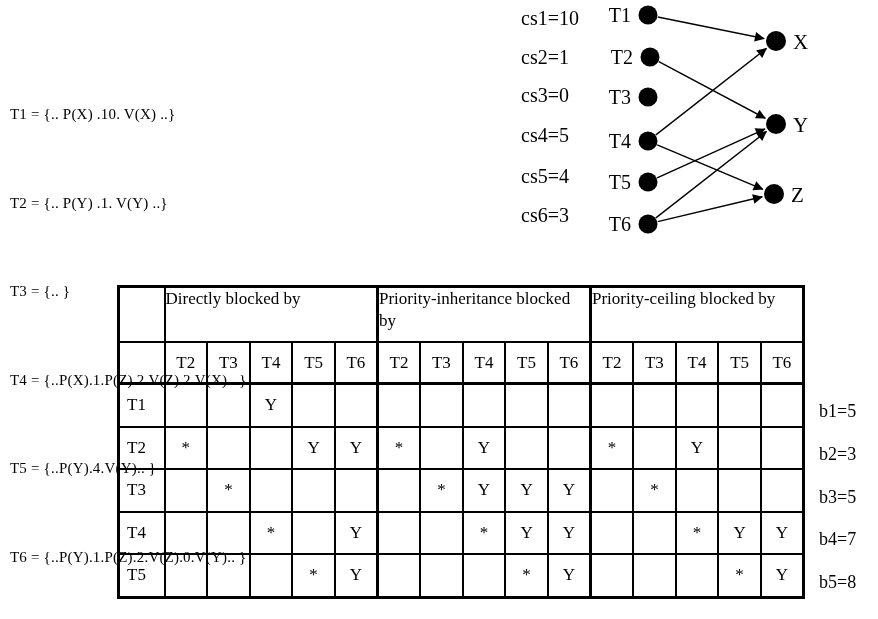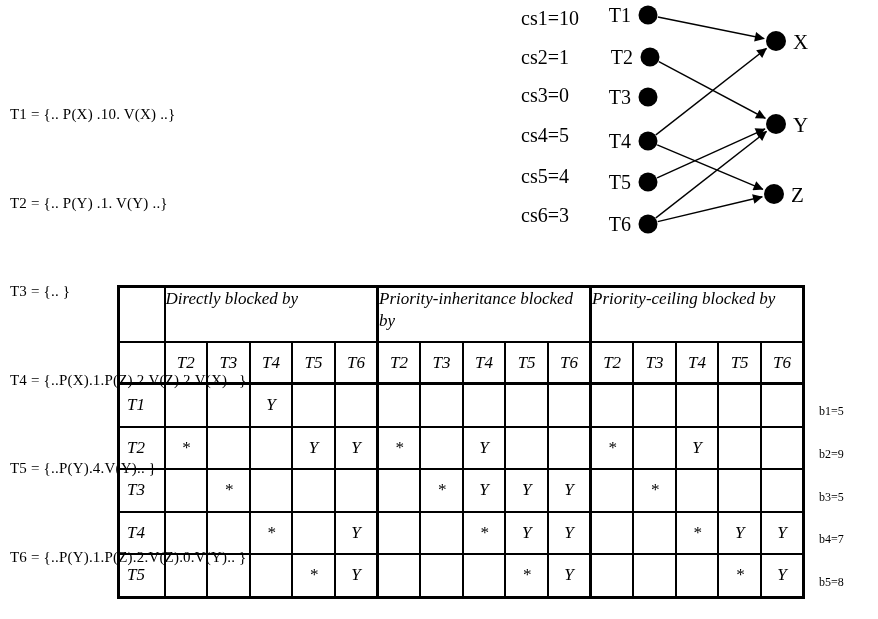--- a/index.html
+++ b/index.html
@@ -38,21 +38,20 @@
   
   table.btable {
     position: absolute;
     left: 117px;
     top: 285px;
     width: 686px;
     border-collapse: collapse;
     table-layout: fixed;
     border: 3px solid #000;
     font-size: 17px;
-    font-style: italic;
   }
   table.btable th, table.btable td {
     border: 2px solid #000;
     font-weight: normal;
     padding: 0;
     overflow: hidden;
   }
   col.c-rowhead { width: 46px; }
   col.c-data { width: 42.6px; }
   th.ghead {
@@ -64,21 +63,21 @@
   }
   .gsep { border-left: 3px solid #000 !important; }
   tr.subhead th { height: 39px; text-align: center; border-bottom: 3px solid #000; }
   tbody th.rowhead { text-align: left; padding-left: 7px; }
   tbody td, tbody th { height: 40.5px; text-align: center; vertical-align: middle; }
   
   .blabels {
     position: absolute;
     left: 819px;
     top: 390px;
-    font-size: 12px;
+    font-size: 18px;
   }
   .blabels .blabel { height: 42.8px; line-height: 42.8px; }
 </style>
 </head>
 <body>
 
 <div class="page">
 
   <div class="tasklist">
     <div>T1 = {.. P(X) .10. V(X) ..}</div>
@@ -264,19 +263,19 @@
           <td></td>
           <td></td>
           <td>*</td>
           <td>Y</td>
         </tr>
       </tbody>
   </table>
 
   <div class="blabels">
     <div class="blabel">b1=5</div>
-    <div class="blabel">b2=9</div>
+    <div class="blabel">b2=3</div>
     <div class="blabel">b3=5</div>
     <div class="blabel">b4=7</div>
     <div class="blabel">b5=8</div>
   </div>
 
 </div>
 
 </body></html>

